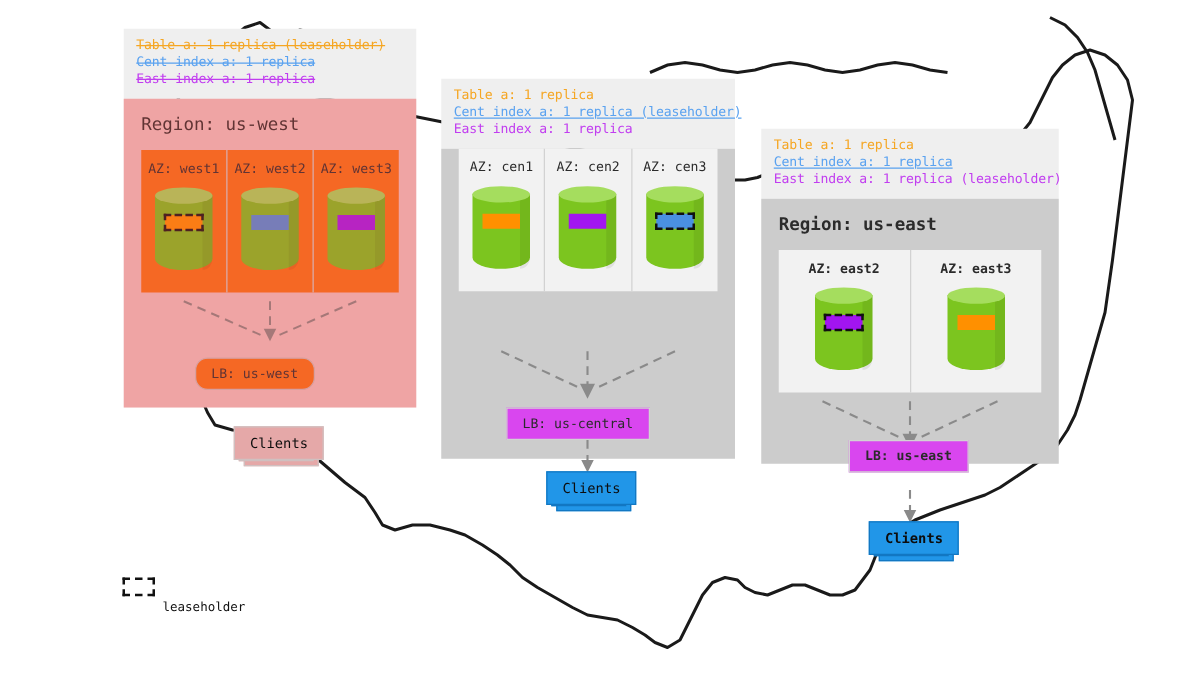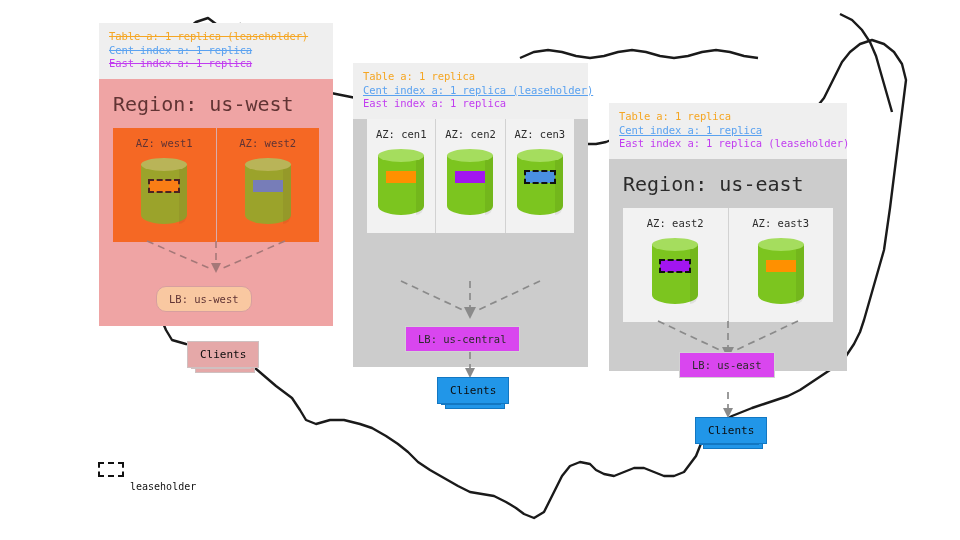--- a/index.html
+++ b/index.html
@@ -25,21 +25,21 @@
     white-space:nowrap;
   }
   .legendline{letter-spacing:-0.1px;}
   .l-table{color:#f5a623;}
   .l-cent{color:#5aa2f0;text-decoration:underline;}
   .l-east{color:#c13df0;}
   .struck .legendline{text-decoration:line-through;text-decoration-thickness:1px;}
 
   .regionbody{position:relative;padding:0 0 0 0;}
   .regiontitle{
-    font-size:20px;color:#2b2b2b;
+    font-size:14px;color:#2b2b2b;
     padding:13px 0 12px 14px;
     letter-spacing:0px;
   }
 
   .azrow{
     display:flex;
     margin:0 14px;
     background:#f2f2f2;
     position:relative;
   }
@@ -170,30 +170,39 @@
         </div>
         <div class="az">
           <span class="azlabel">AZ: west2</span>
           <div class="cyl">
             <div class="body"></div>
             <div class="shade"></div>
             <div class="top"></div>
             <div class="block blue"></div>
           </div>
         </div>
+        <div class="az">
+          <span class="azlabel">AZ: west3</span>
+          <div class="cyl">
+            <div class="body"></div>
+            <div class="shade"></div>
+            <div class="top"></div>
+            <div class="block purple"></div>
+          </div>
+        </div>
       </div>
       <svg class="connect" style="left:0;top:150px;width:234px;height:60px;">
         <g stroke="#8a8a8a" stroke-width="1.6" stroke-dasharray="7,5" fill="none">
           <path d="M48,12 L112,40"></path>
             <path d="M117,12 L117,40"></path>
             <path d="M186,12 L122,40"></path>
         </g>
         <path d="M112,34 L117,44 L122,34" fill="#8a8a8a"></path>
       </svg>
-      <div class="lb" style="left:57px;top:207px;background:#fef9c3;border-color:#cfc0c0;border-radius:10px;">LB: us-west</div>
+      <div class="lb" style="left:57px;top:207px;background:#f97316;border-color:#cfc0c0;border-radius:10px;">LB: us-west</div>
       <div class="clients-wrap" style="left:88px;top:262px;">
         <div class="s2" style="left:8px;top:8px;width:58px;height:22px;background:#e5a8a8;border-color:#cfc0c0;"></div>
         <div class="s1" style="left:4px;top:4px;width:58px;height:22px;background:#e5a8a8;border-color:#cfc0c0;"></div>
         <div class="clients" style="background:#e5a8a8;border-color:#cfc0c0;">Clients</div>
       </div>
       <div id="west-overlay"></div>
     </div>
   </div>
 
   <div class="region" id="region-us-central" style="left:353px;top:63px;width:235px;">
@@ -252,21 +261,21 @@
       </div>
     </div>
   </div>
 
   <div class="region" id="region-us-east" style="left:609px;top:103px;width:238px;">
     <div class="legendbar">
       <div class="legendline l-table">Table a: 1 replica</div>
       <div class="legendline l-cent">Cent index a: 1 replica</div>
       <div class="legendline l-east">East index a: 1 replica (leaseholder)</div>
     </div>
-    <div class="regionbody" style="background:#cccccc;height:212px;">
+    <div class="regionbody" style="background:#cccccc;height:212px;font-weight:bold;">
       <div class="regiontitle">Region: us-east</div>
       <div class="azrow">
         <div class="az">
           <span class="azlabel">AZ: east2</span>
           <div class="cyl">
             <div class="body"></div>
             <div class="shade"></div>
             <div class="top"></div>
             <div class="block purple lease"></div>
           </div>

